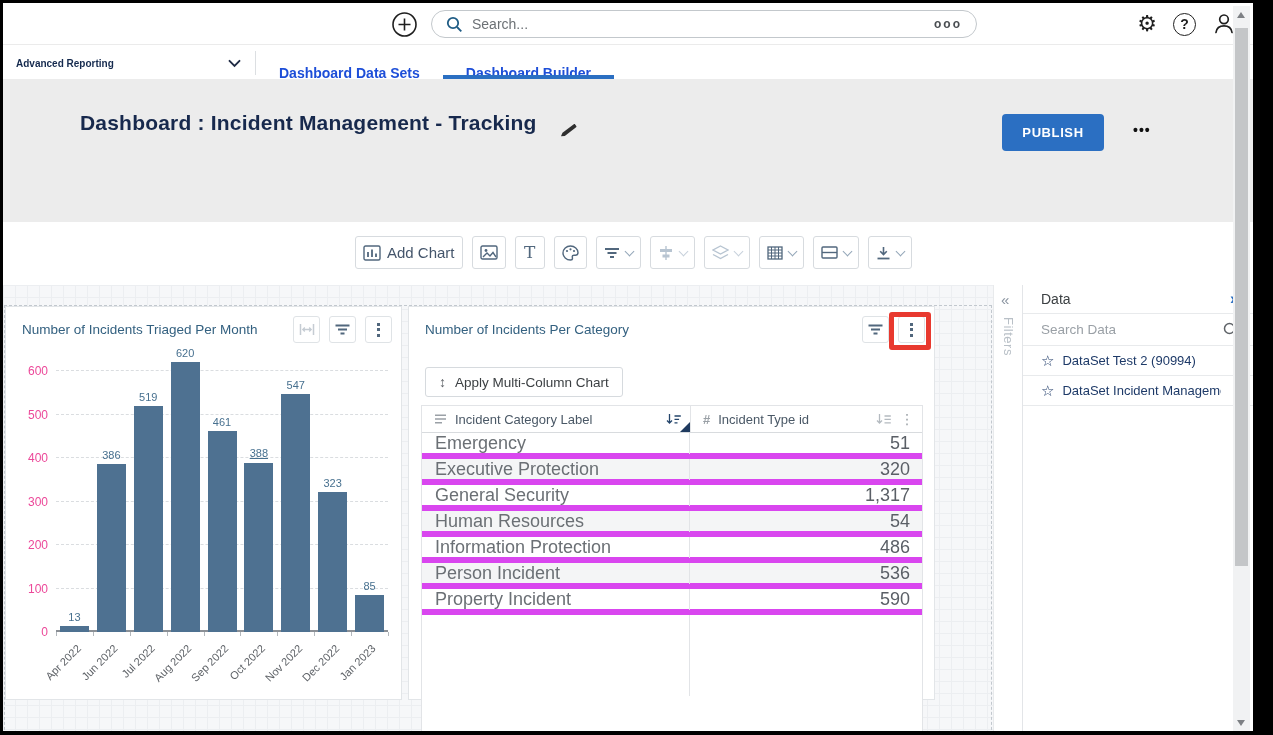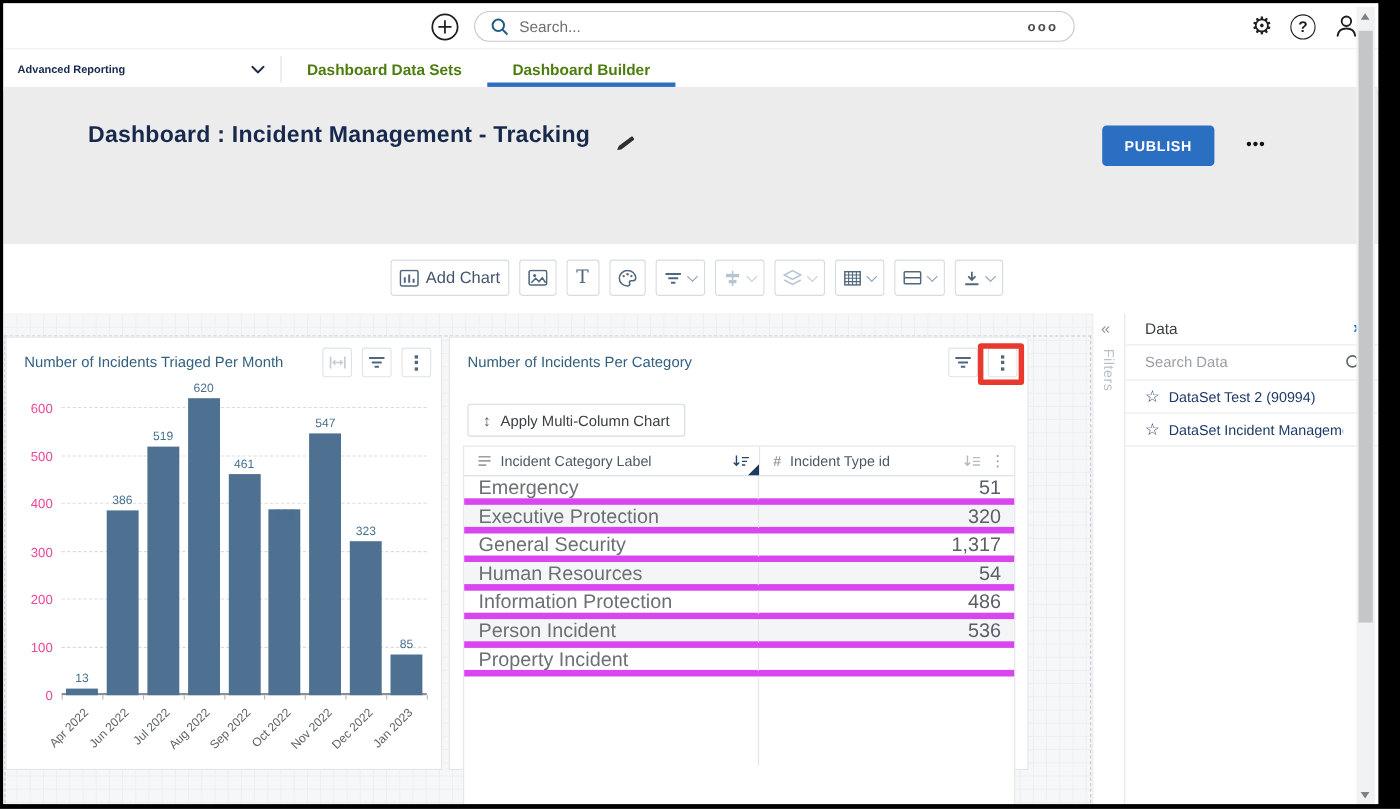--- a/index.html
+++ b/index.html
@@ -15,21 +15,21 @@
   .ooo{margin-left:auto;color:#4a4e52;font-size:12px;letter-spacing:2px;font-weight:bold;line-height:1;cursor:pointer}
   .top-icons{position:absolute;right:17px;top:8px;display:flex;gap:16px;align-items:center}
   .gear{font-size:22px;color:#1f1f1f;line-height:26px;cursor:pointer}
   .help{width:23px;height:23px;border:1.6px solid #1f1f1f;border-radius:50%;display:flex;align-items:center;justify-content:center;font-size:14px;font-weight:bold;color:#1f1f1f;cursor:pointer}
 
   
   .navrow{position:absolute;left:0;top:42px;right:0;height:37px;background:#fff;border-bottom:1px solid #dfe1e3;display:flex;align-items:stretch}
   .app-menu{width:252px;display:flex;align-items:center;justify-content:space-between;padding:0 14px 0 13px;cursor:pointer}
   .app-menu-label{font-size:10px;font-weight:bold;color:#152a4e}
   .nav-divider{width:1px;background:#dcdfe2;margin:6px 0}
-  .tab{position:relative;display:flex;align-items:center;padding:0 23px;font-size:14px;font-weight:bold;color:#4d7c0f;cursor:pointer}
+  .tab{position:relative;display:flex;align-items:flex-end;padding:0 23px;font-size:14px;font-weight:bold;color:#1d4ed8;cursor:pointer}
   .tab.active::after{content:"";position:absolute;left:0;right:0;bottom:0;height:6px;background:#2b6fc2}
 
   
   .grayband{position:absolute;left:0;top:76px;right:0;height:143px;background:#ececec}
   .page-title{position:absolute;left:77px;top:32px;font-size:21px;font-weight:bold;color:#17294d;letter-spacing:.2px}
   .pencil{position:absolute;left:556px;top:42px;cursor:pointer}
   .publish-btn{position:absolute;left:999px;top:35px;width:102px;height:37px;background:#2b6fc2;border:none;border-radius:4px;color:#fff;font-size:13px;font-weight:bold;letter-spacing:.6px;cursor:pointer;font-family:"Liberation Sans",sans-serif}
   .more-dots{position:absolute;left:1130px;top:43px;font-size:14px;font-weight:bold;color:#111;letter-spacing:1px;cursor:pointer}
 
   
@@ -312,21 +312,21 @@
             <div class="bar-label" style="left: -1.55556px; bottom: 8.655px;">13</div>
             <div class="bar" style="left: 40.8333px; width: 29px; height: 167.91px; background: rgb(78, 113, 145);"></div>
             <div class="bar-label" style="left: 35.3333px; bottom: 170.91px;">386</div>
             <div class="bar" style="left: 77.7222px; width: 29px; height: 225.765px; background: rgb(78, 113, 145);"></div>
             <div class="bar-label" style="left: 72.2222px; bottom: 228.765px;">519</div>
             <div class="bar" style="left: 114.611px; width: 29px; height: 269.7px; background: rgb(78, 113, 145);"></div>
             <div class="bar-label" style="left: 109.111px; bottom: 272.7px;">620</div>
             <div class="bar" style="left: 151.5px; width: 29px; height: 200.535px; background: rgb(78, 113, 145);"></div>
             <div class="bar-label" style="left: 146px; bottom: 203.535px;">461</div>
             <div class="bar" style="left: 188.389px; width: 29px; height: 168.78px; background: rgb(78, 113, 145);"></div>
-            <div class="bar-label" style="left: 182.889px; bottom: 158px; text-decoration: underline;">388</div>
+            <div class="bar-label" style="left: 182.889px; bottom: 173px; text-decoration: underline;">388</div>
             <div class="bar" style="left: 225.278px; width: 29px; height: 237.945px; background: rgb(78, 113, 145);"></div>
             <div class="bar-label" style="left: 219.778px; bottom: 240.945px;">547</div>
             <div class="bar" style="left: 262.167px; width: 29px; height: 140.505px; background: rgb(78, 113, 145);"></div>
             <div class="bar-label" style="left: 256.667px; bottom: 143.505px;">323</div>
             <div class="bar" style="left: 299.056px; width: 29px; height: 36.975px; background: rgb(78, 113, 145);"></div>
             <div class="bar-label" style="left: 293.556px; bottom: 39.975px;">85</div>
           </div>
         <div class="ticks">
             <i style="left: 0px;"></i>
             <i style="left: 36.8889px;"></i>
@@ -426,20 +426,21 @@
               <div class="row">
                 <div class="cell-cat">Information Protection</div>
                 <div class="cell-val">486</div>
               </div>
               <div class="row">
                 <div class="cell-cat">Person Incident</div>
                 <div class="cell-val">536</div>
               </div>
               <div class="row">
                 <div class="cell-cat">Property Incident</div>
+                <div class="cell-val">590</div>
               </div>
             </div>
           <div class="t-fill">
               <div class="fcell"></div>
               <div></div>
             </div>
         </div>
       </div>
     </div>
 

